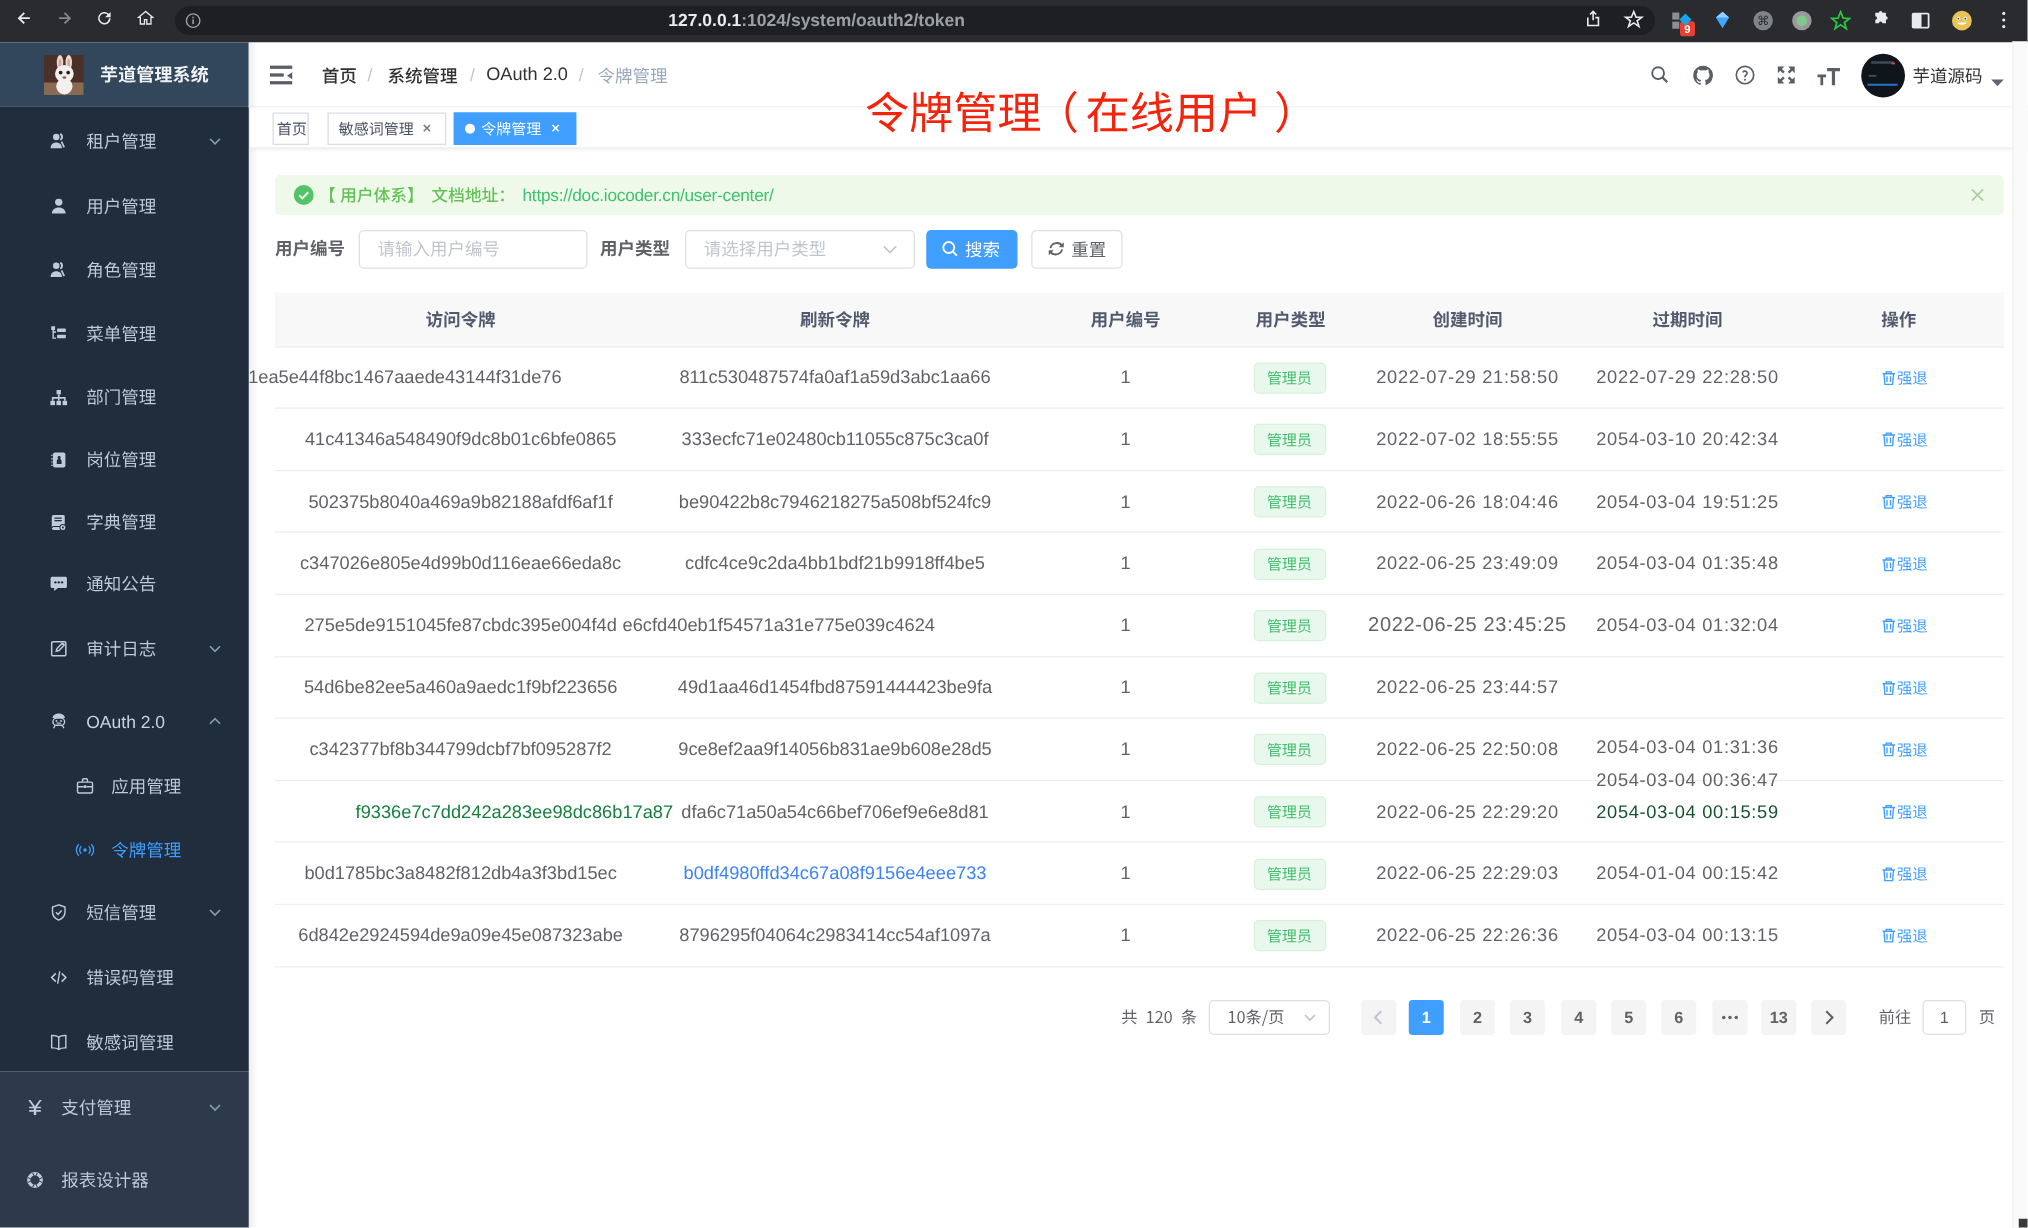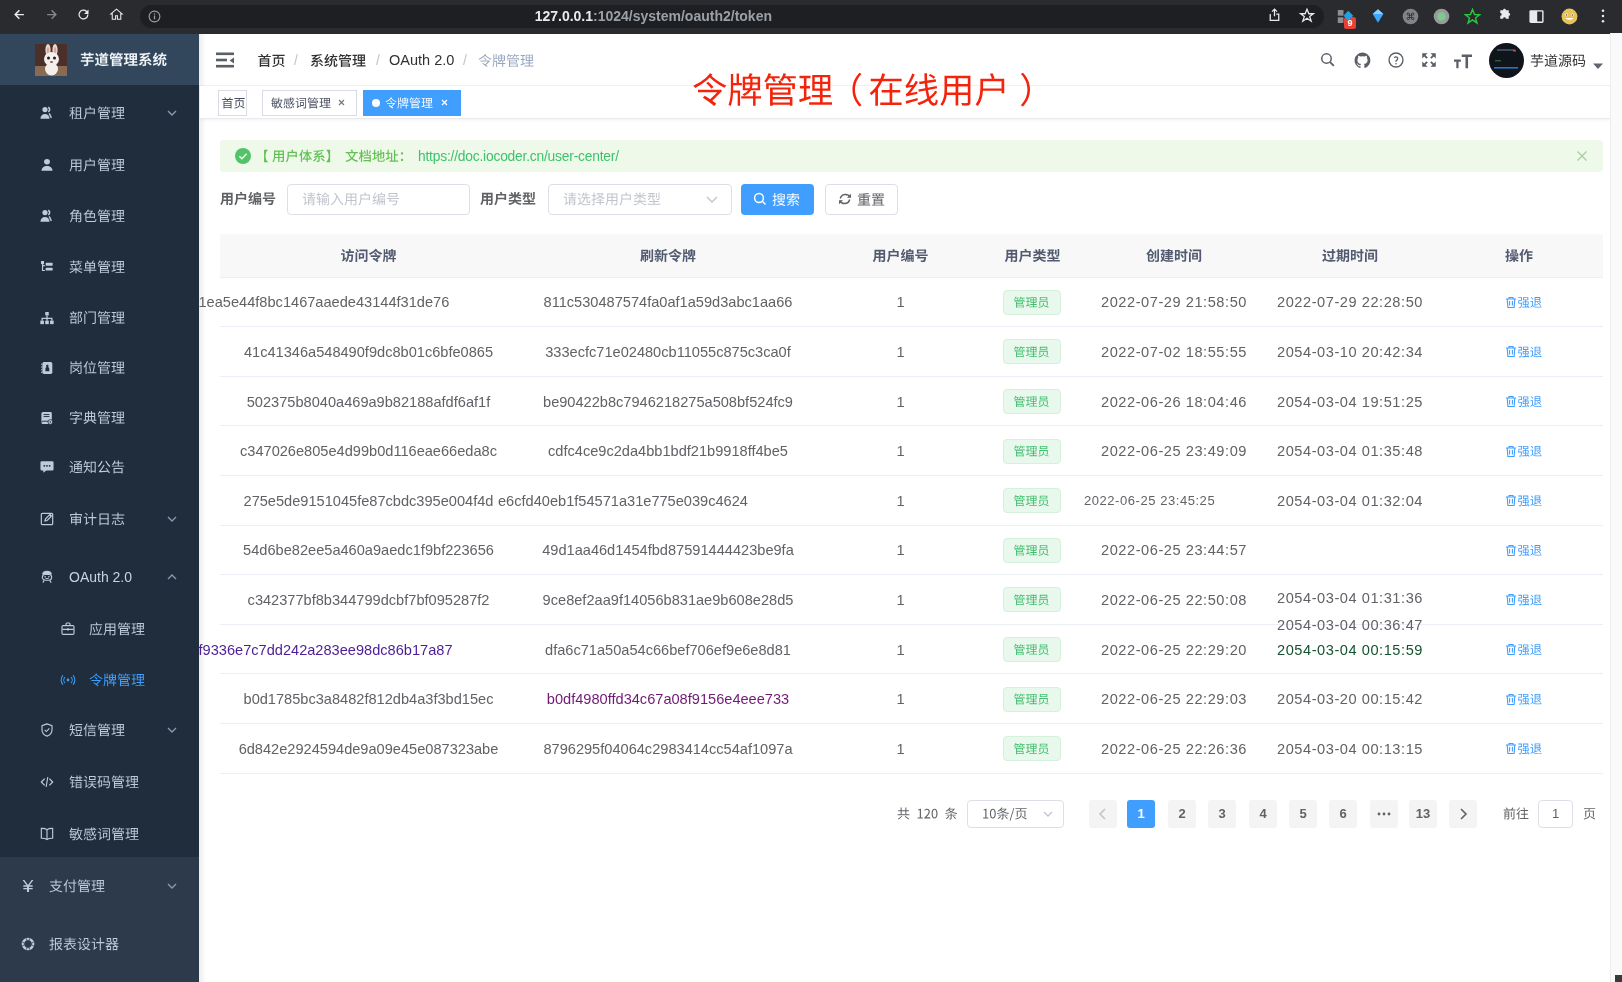--- a/index.html
+++ b/index.html
@@ -173,50 +173,50 @@
 <div style="position:absolute;left:498px;top:440.1px;width:340px;height:22px;font-size:14.6px;color:#606266;line-height:22px;text-align:center;font-weight:normal;">cdfc4ce9c2da4bb1bdf21b9918ff4be5</div>
 <div style="position:absolute;left:860.5px;top:440.1px;width:80px;height:22px;font-size:14.6px;color:#606266;line-height:22px;text-align:center;font-weight:normal;">1</div>
 <div style="position:absolute;left:1002.5px;top:438.6px;width:58px;height:25px;background:#e9f8ec;border:1px solid #d5f1dc;border-radius:4px;box-sizing:border-box;"></div>
 <div style="position:absolute;left:1084px;top:440.1px;width:180px;height:22px;font-size:14.6px;color:#606266;line-height:22px;text-align:center;font-weight:normal;letter-spacing:0.55px;">2022-06-25 23:49:09</div>
 <div style="position:absolute;left:1260px;top:440.1px;width:180px;height:22px;font-size:14.6px;color:#606266;line-height:22px;text-align:center;font-weight:normal;letter-spacing:0.55px;">2054-03-04 01:35:48</div>
 <div style="position:absolute;left:220px;top:524.5px;width:1383px;height:1px;background:#ebeef5;"></div>
 <div style="position:absolute;left:198.5px;top:489.7px;width:340px;height:22px;font-size:14.6px;color:#606266;line-height:22px;text-align:center;font-weight:normal;">275e5de9151045fe87cbdc395e004f4d</div>
 <div style="position:absolute;left:498px;top:489.7px;width:340px;height:22px;font-size:14.6px;color:#606266;line-height:22px;font-weight:normal;">e6cfd40eb1f54571a31e775e039c4624</div>
 <div style="position:absolute;left:860.5px;top:489.7px;width:80px;height:22px;font-size:14.6px;color:#606266;line-height:22px;text-align:center;font-weight:normal;">1</div>
 <div style="position:absolute;left:1002.5px;top:488.2px;width:58px;height:25px;background:#e9f8ec;border:1px solid #d5f1dc;border-radius:4px;box-sizing:border-box;"></div>
-<div style="position:absolute;left:1084px;top:489.7px;width:180px;height:22px;font-size:13px;color:#606266;line-height:22px;text-align:left;font-weight:normal;letter-spacing:0.55px;">2022-06-25 23:45:25</div>
+<div style="position:absolute;left:1084px;top:489.7px;width:180px;height:22px;font-size:16px;color:#606266;line-height:22px;text-align:center;font-weight:normal;letter-spacing:0.55px;">2022-06-25 23:45:25</div>
 <div style="position:absolute;left:1260px;top:489.7px;width:180px;height:22px;font-size:14.6px;color:#606266;line-height:22px;text-align:center;font-weight:normal;letter-spacing:0.55px;">2054-03-04 01:32:04</div>
 <div style="position:absolute;left:220px;top:574.1px;width:1383px;height:1px;background:#ebeef5;"></div>
 <div style="position:absolute;left:198.5px;top:539.3px;width:340px;height:22px;font-size:14.6px;color:#606266;line-height:22px;text-align:center;font-weight:normal;">54d6be82ee5a460a9aedc1f9bf223656</div>
 <div style="position:absolute;left:498px;top:539.3px;width:340px;height:22px;font-size:14.6px;color:#606266;line-height:22px;text-align:center;font-weight:normal;">49d1aa46d1454fbd87591444423be9fa</div>
 <div style="position:absolute;left:860.5px;top:539.3px;width:80px;height:22px;font-size:14.6px;color:#606266;line-height:22px;text-align:center;font-weight:normal;">1</div>
 <div style="position:absolute;left:1002.5px;top:537.8px;width:58px;height:25px;background:#e9f8ec;border:1px solid #d5f1dc;border-radius:4px;box-sizing:border-box;"></div>
 <div style="position:absolute;left:1084px;top:539.3px;width:180px;height:22px;font-size:14.6px;color:#606266;line-height:22px;text-align:center;font-weight:normal;letter-spacing:0.55px;">2022-06-25 23:44:57</div>
 <div style="position:absolute;left:1260px;top:539.3px;width:180px;height:22px;font-size:14.6px;color:#606266;line-height:22px;text-align:center;font-weight:normal;letter-spacing:0.55px;margin-top:48px;">2054-03-04 01:31:36</div>
 <div style="position:absolute;left:220px;top:623.7px;width:1383px;height:1px;background:#ebeef5;"></div>
 <div style="position:absolute;left:198.5px;top:588.9px;width:340px;height:22px;font-size:14.6px;color:#606266;line-height:22px;text-align:center;font-weight:normal;">c342377bf8b344799dcbf7bf095287f2</div>
 <div style="position:absolute;left:498px;top:588.9px;width:340px;height:22px;font-size:14.6px;color:#606266;line-height:22px;text-align:center;font-weight:normal;">9ce8ef2aa9f14056b831ae9b608e28d5</div>
 <div style="position:absolute;left:860.5px;top:588.9px;width:80px;height:22px;font-size:14.6px;color:#606266;line-height:22px;text-align:center;font-weight:normal;">1</div>
 <div style="position:absolute;left:1002.5px;top:587.4px;width:58px;height:25px;background:#e9f8ec;border:1px solid #d5f1dc;border-radius:4px;box-sizing:border-box;"></div>
 <div style="position:absolute;left:1084px;top:588.9px;width:180px;height:22px;font-size:14.6px;color:#606266;line-height:22px;text-align:center;font-weight:normal;letter-spacing:0.55px;">2022-06-25 22:50:08</div>
 <div style="position:absolute;left:1260px;top:588.9px;width:180px;height:22px;font-size:14.6px;color:#606266;line-height:22px;text-align:center;font-weight:normal;letter-spacing:0.55px;margin-top:25px;">2054-03-04 00:36:47</div>
 <div style="position:absolute;left:220px;top:673.3px;width:1383px;height:1px;background:#ebeef5;"></div>
-<div style="position:absolute;left:198.5px;top:638.5px;width:340px;height:22px;font-size:14.6px;color:#4c1d95;line-height:22px;text-align:left;font-weight:normal;">f9336e7c7dd242a283ee98dc86b17a87</div>
+<div style="position:absolute;left:198.5px;top:638.5px;width:340px;height:22px;font-size:14.6px;color:#15803d;line-height:22px;text-align:right;font-weight:normal;">f9336e7c7dd242a283ee98dc86b17a87</div>
 <div style="position:absolute;left:498px;top:638.5px;width:340px;height:22px;font-size:14.6px;color:#606266;line-height:22px;text-align:center;font-weight:normal;">dfa6c71a50a54c66bef706ef9e6e8d81</div>
 <div style="position:absolute;left:860.5px;top:638.5px;width:80px;height:22px;font-size:14.6px;color:#606266;line-height:22px;text-align:center;font-weight:normal;">1</div>
 <div style="position:absolute;left:1002.5px;top:637px;width:58px;height:25px;background:#e9f8ec;border:1px solid #d5f1dc;border-radius:4px;box-sizing:border-box;"></div>
 <div style="position:absolute;left:1084px;top:638.5px;width:180px;height:22px;font-size:14.6px;color:#606266;line-height:22px;text-align:center;font-weight:normal;letter-spacing:0.55px;">2022-06-25 22:29:20</div>
 <div style="position:absolute;left:1260px;top:638.5px;width:180px;height:22px;font-size:14.6px;color:#14532d;line-height:22px;text-align:center;font-weight:normal;letter-spacing:0.55px;">2054-03-04 00:15:59</div>
 <div style="position:absolute;left:220px;top:722.9px;width:1383px;height:1px;background:#ebeef5;"></div>
 <div style="position:absolute;left:198.5px;top:688.1px;width:340px;height:22px;font-size:14.6px;color:#606266;line-height:22px;text-align:center;font-weight:normal;">b0d1785bc3a8482f812db4a3f3bd15ec</div>
-<div style="position:absolute;left:498px;top:688.1px;width:340px;height:22px;font-size:14.6px;color:#701a75;line-height:22px;text-align:center;font-weight:normal;">b0df4980ffd34c67a08f9156e4eee733</div>
+<div style="position:absolute;left:498px;top:688.1px;width:340px;height:22px;font-size:14.6px;color:#3b82f6;line-height:22px;text-align:center;font-weight:normal;">b0df4980ffd34c67a08f9156e4eee733</div>
 <div style="position:absolute;left:860.5px;top:688.1px;width:80px;height:22px;font-size:14.6px;color:#606266;line-height:22px;text-align:center;font-weight:normal;">1</div>
 <div style="position:absolute;left:1002.5px;top:686.6px;width:58px;height:25px;background:#e9f8ec;border:1px solid #d5f1dc;border-radius:4px;box-sizing:border-box;"></div>
 <div style="position:absolute;left:1084px;top:688.1px;width:180px;height:22px;font-size:14.6px;color:#606266;line-height:22px;text-align:center;font-weight:normal;letter-spacing:0.55px;">2022-06-25 22:29:03</div>
-<div style="position:absolute;left:1260px;top:688.1px;width:180px;height:22px;font-size:14.6px;color:#606266;line-height:22px;text-align:center;font-weight:normal;letter-spacing:0.55px;">2054-03-20 00:15:42</div>
+<div style="position:absolute;left:1260px;top:688.1px;width:180px;height:22px;font-size:14.6px;color:#606266;line-height:22px;text-align:center;font-weight:normal;letter-spacing:0.55px;">2054-01-04 00:15:42</div>
 <div style="position:absolute;left:220px;top:772.5px;width:1383px;height:1px;background:#ebeef5;"></div>
 <div style="position:absolute;left:198.5px;top:737.7px;width:340px;height:22px;font-size:14.6px;color:#606266;line-height:22px;text-align:center;font-weight:normal;">6d842e2924594de9a09e45e087323abe</div>
 <div style="position:absolute;left:498px;top:737.7px;width:340px;height:22px;font-size:14.6px;color:#606266;line-height:22px;text-align:center;font-weight:normal;">8796295f04064c2983414cc54af1097a</div>
 <div style="position:absolute;left:860.5px;top:737.7px;width:80px;height:22px;font-size:14.6px;color:#606266;line-height:22px;text-align:center;font-weight:normal;">1</div>
 <div style="position:absolute;left:1002.5px;top:736.2px;width:58px;height:25px;background:#e9f8ec;border:1px solid #d5f1dc;border-radius:4px;box-sizing:border-box;"></div>
 <div style="position:absolute;left:1084px;top:737.7px;width:180px;height:22px;font-size:14.6px;color:#606266;line-height:22px;text-align:center;font-weight:normal;letter-spacing:0.55px;">2022-06-25 22:26:36</div>
 <div style="position:absolute;left:1260px;top:737.7px;width:180px;height:22px;font-size:14.6px;color:#606266;line-height:22px;text-align:center;font-weight:normal;letter-spacing:0.55px;">2054-03-04 00:13:15</div>
 <div style="position:absolute;left:967px;top:800px;width:97px;height:28px;background:#fff;border:1px solid #dcdfe6;border-radius:4px;box-sizing:border-box;"></div>
 <div style="position:absolute;left:1089px;top:800px;width:28px;height:28px;background:#f4f4f5;border-radius:3px;"></div>
 <div style="position:absolute;left:1127px;top:800px;width:28px;height:28px;background:#409eff;border-radius:3px;"></div>

